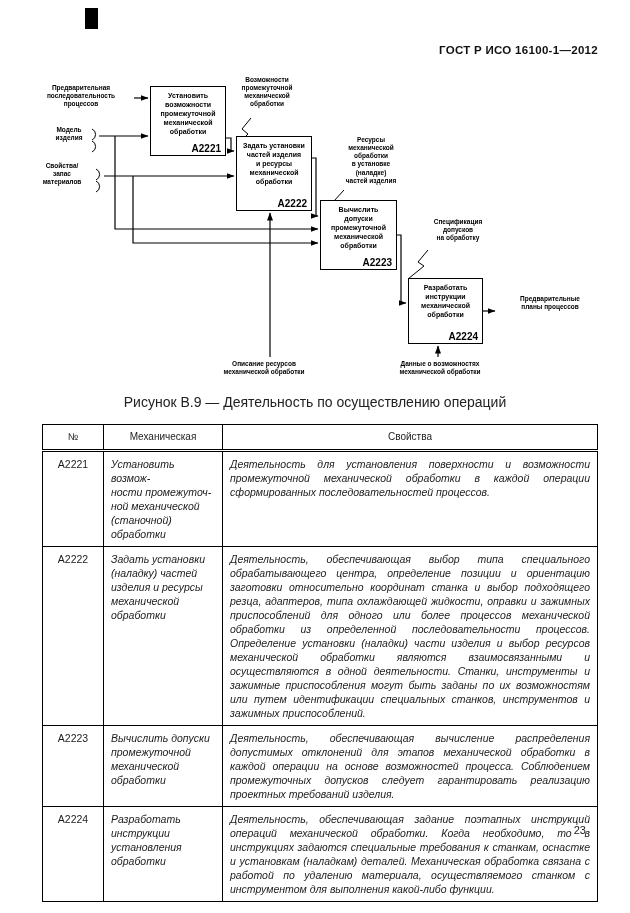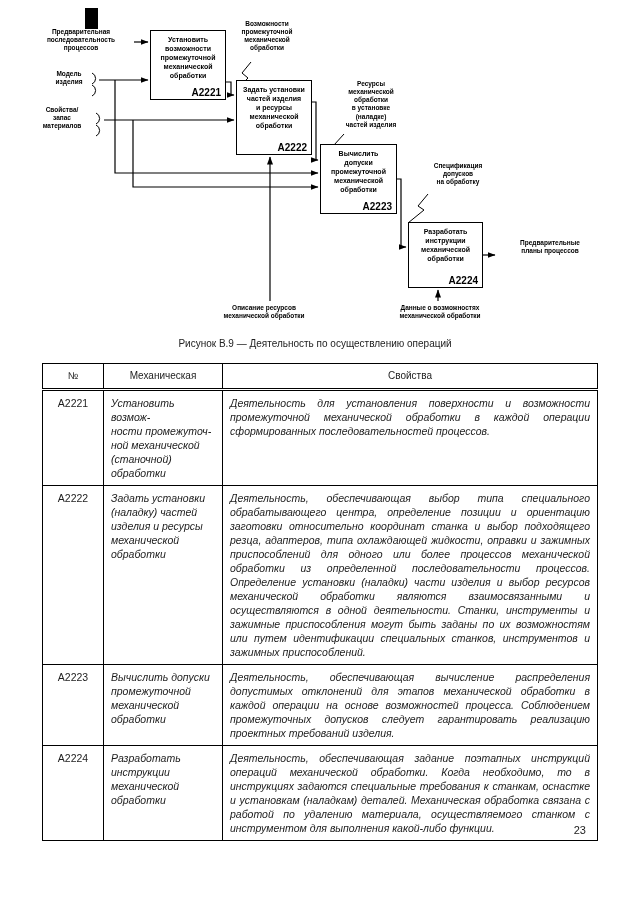--- a/index.html
+++ b/index.html
@@ -22,21 +22,21 @@
     white-space:pre-line; font-size:7px; font-weight:bold; line-height:1.3;
     text-align:center; padding-top:4px; color:#000;
   }
   .dbox-id {
     position:absolute; right:4px; bottom:1px; font-size:10px; font-weight:bold; color:#000;
   }
   .dlabel {
     position:absolute; white-space:pre-line; font-size:6.5px; font-weight:bold;
     line-height:1.25; text-align:center; color:#000;
   }
-  .caption { text-align:center; font-size:10px; color:#222; margin-top:8px; }
+  .caption { text-align:center; font-size:14px; color:#222; margin-top:8px; }
   
   table.acts {
     border-collapse:collapse; width:556px; margin:14px 0 0 42px;
     font-size:10.5px; line-height:14px; color:#1c1c1c;
   }
   table.acts, table.acts td, table.acts th { border:1px solid #000; }
   table.acts { border-width:1.5px; }
   table.acts th {
     font-weight:normal; font-size:10px; padding:5px 4px; border-bottom:3px double #000;
   }
@@ -47,20 +47,21 @@
   .footnote { margin:16px 0 0 78px; font-size:10.5px; color:#1c1c1c; }
   .pageno { position:absolute; top:824px; right:44px; font-size:11px; color:#1c1c1c; }
 </style>
 </head>
 <body>
 
 <div class="page">
 
   <div class="artifact"></div>
 
+  <div class="doc-header">ГОСТ Р ИСО 16100-1—2012</div>
 
   <div class="diagram">
 
     <svg width="630" height="310" viewBox="0 0 630 310">
       <defs>
         <marker id="arr" markerWidth="9" markerHeight="8" refX="7.5" refY="3" orient="auto" markerUnits="userSpaceOnUse">
           <path d="M0,0 L8,3 L0,6 Z" fill="#000"></path>
         </marker>
       </defs>
       <g stroke="#000" stroke-width="1.2" fill="none">
@@ -178,21 +179,21 @@
         <td class="c-act">Вычислить допуски
 промежуточной
 механической
 обработки</td>
         <td class="c-desc">Деятельность, обеспечивающая вычисление распределения допустимых отклонений для этапов механической обработки в каждой операции на основе возможностей процесса. Соблюдением промежуточных допусков следует гарантировать реализацию проектных требований изделия.</td>
       </tr>
       <tr>
         <td class="c-id">A2224</td>
         <td class="c-act">Разработать
 инструкции
-механической
+установления
 обработки</td>
         <td class="c-desc">Деятельность, обеспечивающая задание поэтапных инструкций операций механической обработки. Когда необходимо, то в инструкциях задаются специальные требования к станкам, оснастке и установкам (наладкам) деталей. Механическая обработка связана с работой по удалению материала, осуществляемого станком с инструментом для выполнения какой-либо функции.</td>
       </tr>
     </tbody>
   </table>
 
 
   <div class="pageno">23</div>
 
 </div>

